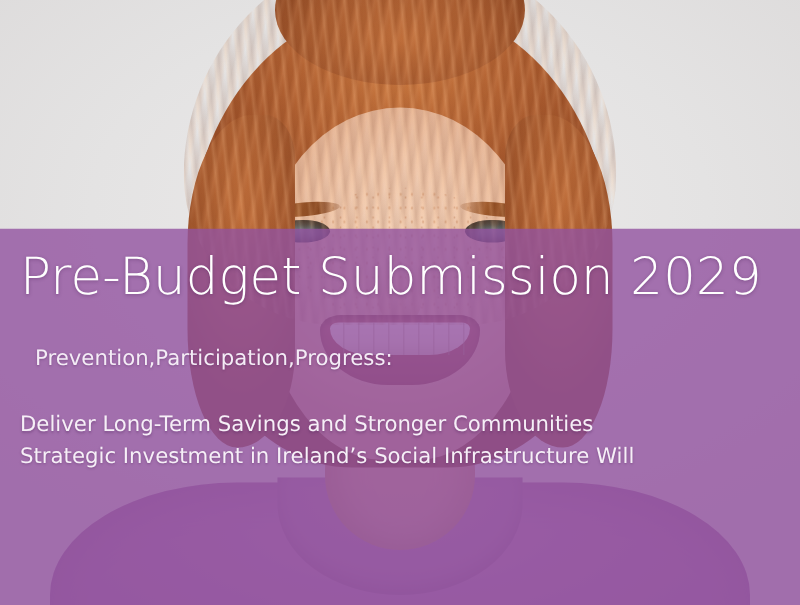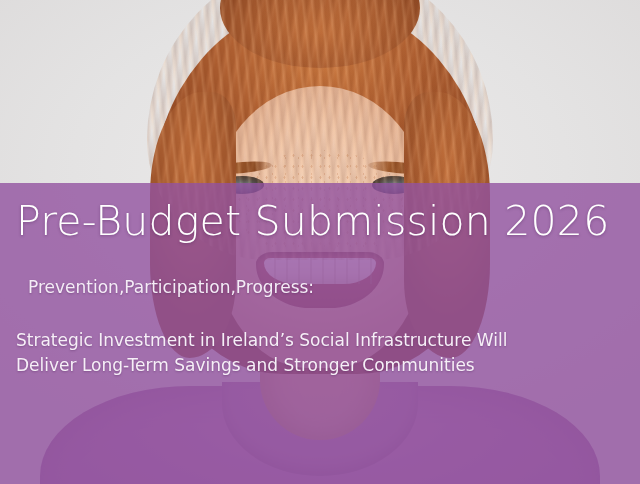--- a/index.html
+++ b/index.html
@@ -330,23 +330,23 @@
     </div>
 
     <div class="hair-side left"></div>
     <div class="hair-side right"></div>
     <div class="hair-strands"></div>
   </div>
 
   <div class="overlay-band"></div>
 
   <div class="text-block">
-    <h1 class="poster-title">Pre-Budget Submission 2026</h1>
+    <h1 class="poster-title">Pre-Budget Submission 2029</h1>
 
     <p class="poster-tagline">Prevention,Participation,Progress:</p>
 
     <p class="poster-subhead">
+      <span class="line">Deliver Long-Term Savings and Stronger Communities</span>
       <span class="line">Strategic Investment in Ireland’s Social Infrastructure Will</span>
-      <span class="line">Deliver Long-Term Savings and Stronger Communities</span>
     </p>
   </div>
 
 </div>
 
 </body></html>

